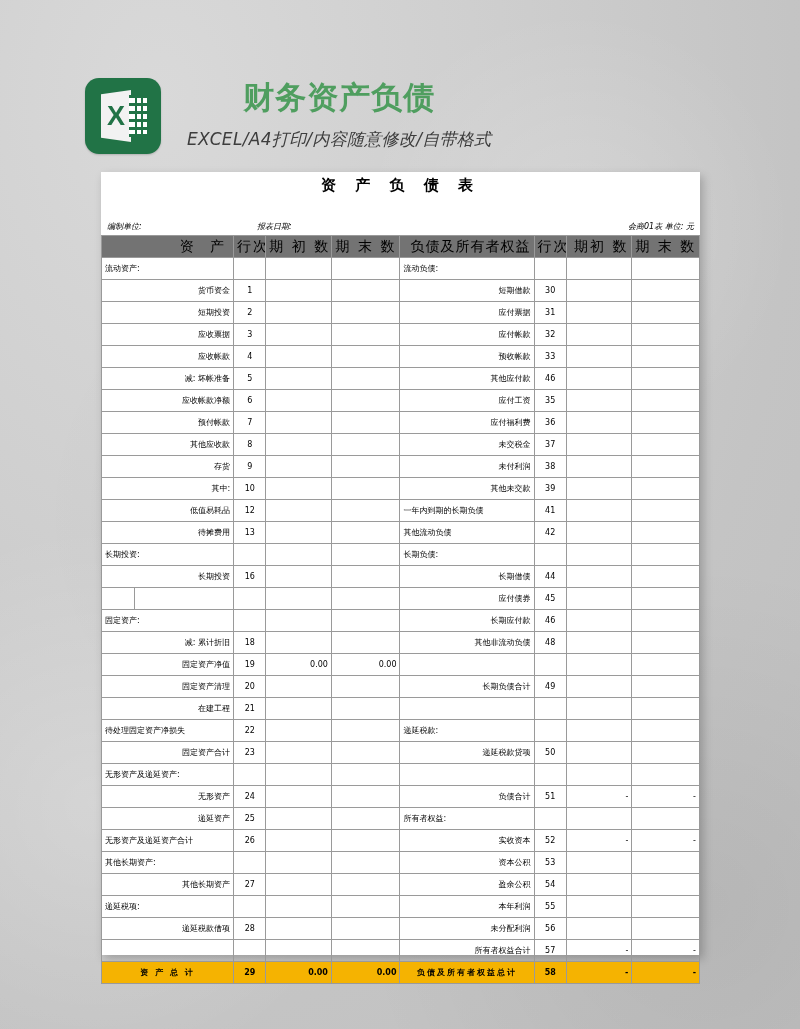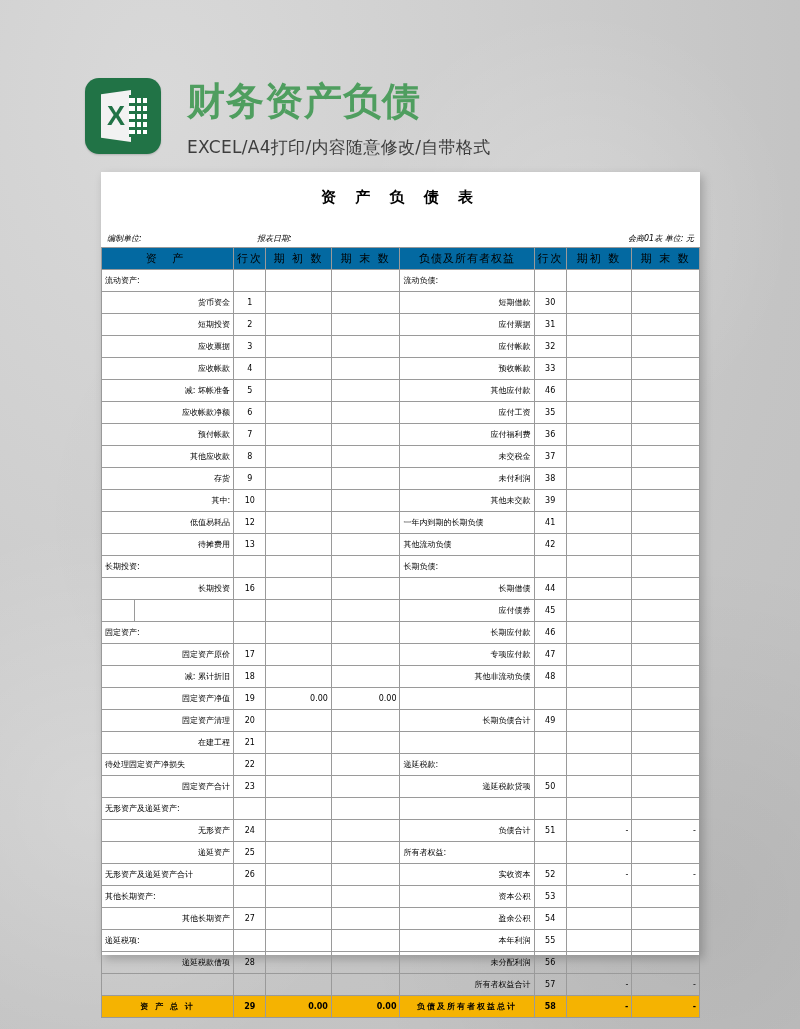--- a/index.html
+++ b/index.html
@@ -31,51 +31,53 @@
   }
   .xls-icon .xlabel{
     position:absolute;left:16px;top:12px;width:30px;height:52px;
     color:#217346;font-weight:bold;font-size:27px;line-height:52px;text-align:center;
     font-family:"Liberation Sans",sans-serif;
   }
   .xls-icon .grid{position:absolute;left:44px;top:17px;width:18px;height:42px;background:#fff;}
   .xls-icon .grid i{position:absolute;background:#217346;display:block;}
   .banner-text{margin-left:26px;padding-top:2px;}
   .banner-title{
-    color:#4f9e5f;font-size:38px;font-weight:bold;letter-spacing:1px;line-height:1.15;
+    color:#4f9e5f;font-size:31px;font-weight:bold;letter-spacing:1px;line-height:1.15;
     font-family:"DejaVu Sans",sans-serif;
+    text-align:center;
   }
   .banner-sub{
     color:#3d3d3d;font-size:17px;margin-top:12px;letter-spacing:.3px;
     font-family:"DejaVu Sans",sans-serif;
+    font-style:italic;
   }
 
   
   .sheet-page{
     position:absolute;left:101px;top:172px;width:599px;height:783px;
     background:#fff;box-shadow:3px 4px 9px rgba(0,0,0,.22);
     box-sizing:border-box;padding:0;
   }
   .doc-title{
     text-align:center;font-size:15px;font-weight:bold;letter-spacing:7px;
-    padding:16px 0 10px 0;color:#000;font-family:"DejaVu Sans",sans-serif;
+    padding:4px 0 10px 0;color:#000;font-family:"DejaVu Sans",sans-serif;
   }
   .meta-row{
     display:flex;font-size:8px;color:#000;padding:0 6px 3px 6px;align-items:flex-end;font-style:italic;
   }
   .meta-a{width:150px;}
   .meta-b{flex:1;}
   .meta-c{text-align:right;white-space:nowrap;margin-top:16px;}
 
   table.bs{border-collapse:collapse;width:100%;table-layout:fixed;font-size:8px;color:#000;}
   table.bs td,table.bs th{
     border:1px solid #9a9a9a;height:21px;padding:0 3px;
     font-weight:normal;overflow:hidden;white-space:nowrap;
   }
-  thead th{background:#0369a1;font-weight:bold;text-align:center;font-size:11px;letter-spacing:2px;}
+  thead th{background:#737373;font-weight:bold;text-align:right;font-size:14px;letter-spacing:2px;}
   thead th.hdr-wide{letter-spacing:6px;}
   thead th.hdr-name{letter-spacing:1px;}
   td.num{text-align:center;}
   td.val{text-align:right;padding-right:5px;}
   td.sec{text-align:left;padding-left:3px;}
   td.item{text-align:right;padding-left:42px;}
   td.item-deep{text-align:left;padding-left:50px;}
   tr.total td{background:#f5b301;font-weight:bold;}
   tr.total td.lbl{text-align:center;letter-spacing:2px;}
   .splitcell{padding:0;position:relative;}
@@ -305,30 +307,20 @@
           <td class="sec">固定资产:</td>
           <td class="num"></td>
           <td class="val"></td>
           <td class="val"></td>
           <td class="item">长期应付款</td>
           <td class="num">46</td>
           <td class="val"></td>
           <td class="val"></td>
         </tr>
         <tr>
-          <td class="item">固定资产原价</td>
-          <td class="num">17</td>
-          <td class="val"></td>
-          <td class="val"></td>
-          <td class="item">专项应付款</td>
-          <td class="num">47</td>
-          <td class="val"></td>
-          <td class="val"></td>
-        </tr>
-        <tr>
           <td class="item">减: 累计折旧</td>
           <td class="num">18</td>
           <td class="val"></td>
           <td class="val"></td>
           <td class="item">其他非流动负债</td>
           <td class="num">48</td>
           <td class="val"></td>
           <td class="val"></td>
         </tr>
         <tr>

